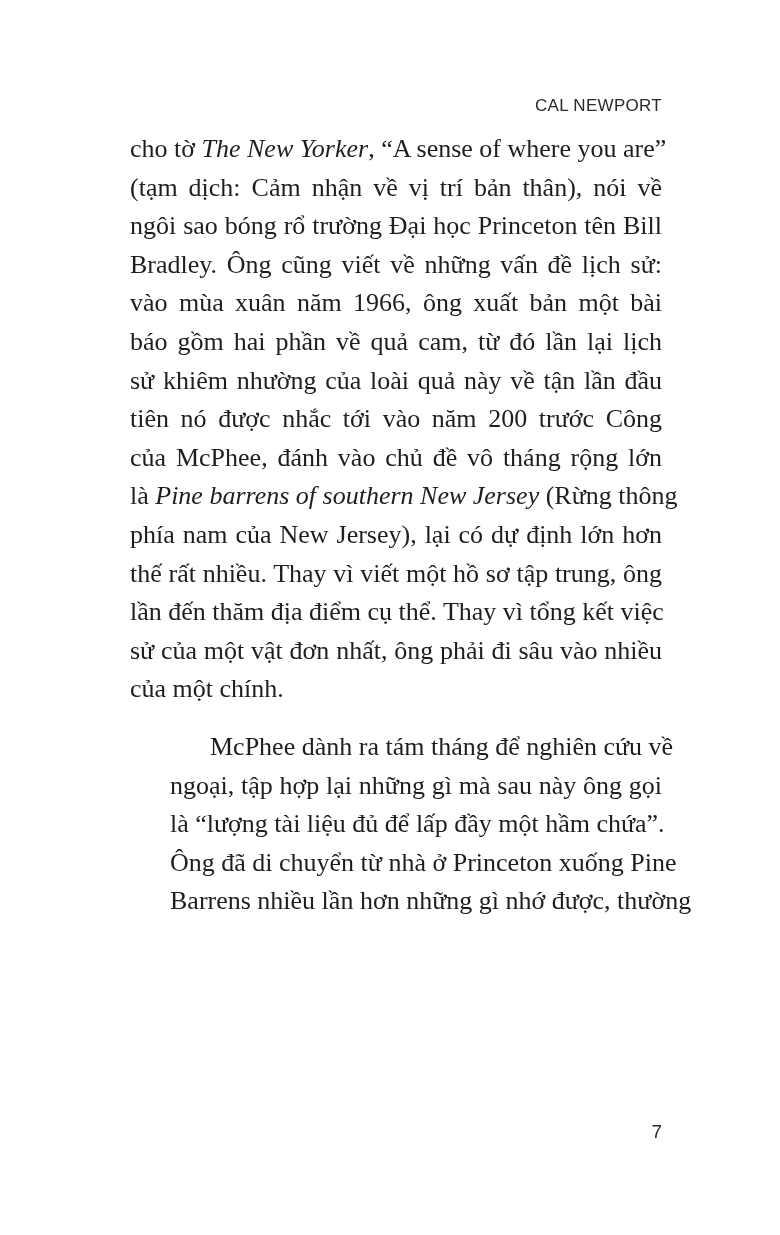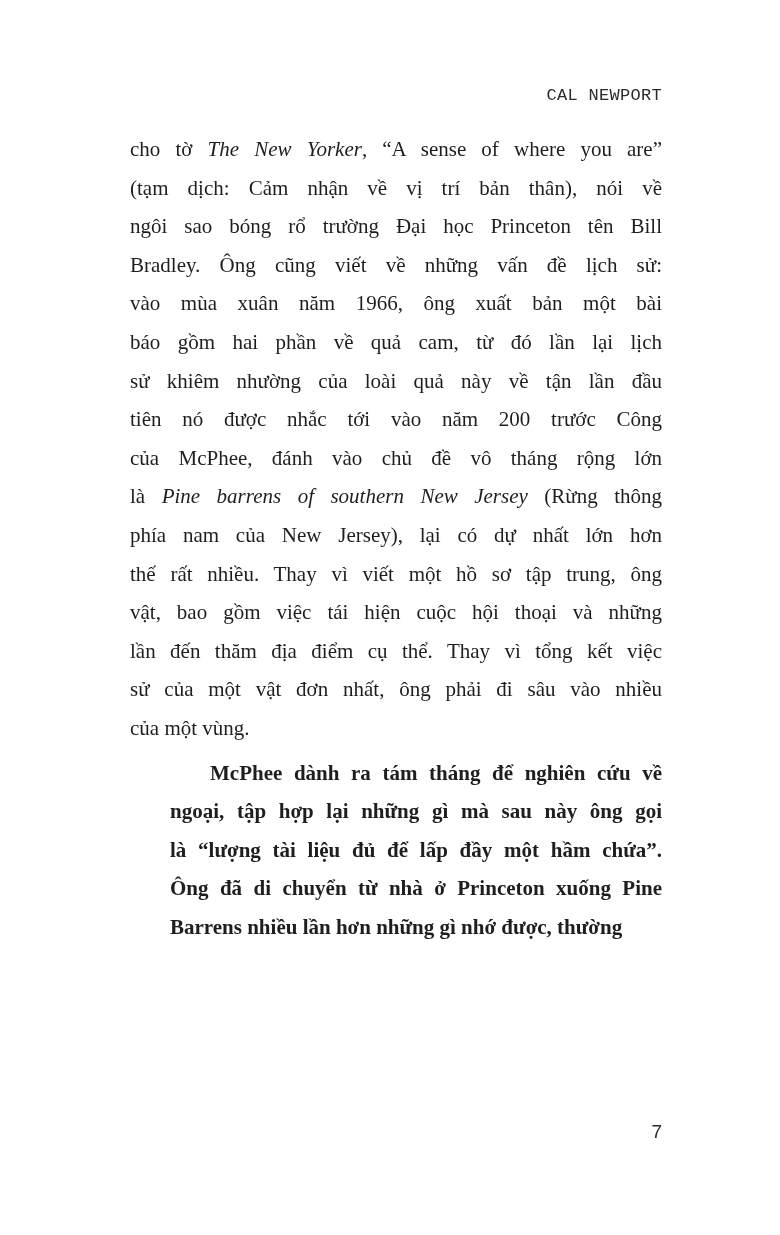--- a/index.html
+++ b/index.html
@@ -1,28 +1,28 @@
 <!DOCTYPE html>
 <html><head>
 <meta charset="utf-8">
 <style>
   html, body { margin: 0; padding: 0; }
   body { width: 780px; height: 1235px; background: #ffffff; position: relative; overflow: hidden; }
   .running-head {
-    position: absolute; right: 118px; top: 86px;
-    font-family: Liberation Mono, monospace; font-size: 17px; letter-spacing: 0.3px;
+    position: absolute; right: 118px; top: 96px;
+    font-family: Liberation Sans, sans-serif; font-size: 17px; letter-spacing: 0.3px;
     color: #2a2a2a;
   }
   .body-text {
     position: absolute; left: 130px; top: 130px; width: 532px;
-    font-family: "Liberation Serif", serif; font-size: 21px; line-height: 38.6px;
+    font-family: "Liberation Serif", serif; font-size: 26px; line-height: 38.6px;
     color: #1e1e1e; text-align: justify;
   }
   .para { margin: 0; text-align: justify; text-align-last: auto; }
-  .para + .para { margin-top: 6px; text-indent: 40px; font-weight: bold; }
+  .para + .para { margin-top: 19px; text-indent: 40px; }
   .line { display: block; text-align: justify; text-align-last: justify; white-space: nowrap; }
   .line.last { text-align-last: left; }
   i { font-style: italic; }
   .folio {
     position: absolute; right: 118px; top: 1121px;
     font-family: "Liberation Sans", sans-serif; font-size: 19px; color: #2a2a2a;
   }
 </style>
 </head>
 <body>
@@ -34,26 +34,25 @@
       <span class="line">cho tờ <i>The New Yorker</i>, “A sense of where you are”</span>
       <span class="line">(tạm dịch: Cảm nhận về vị trí bản thân), nói về</span>
       <span class="line">ngôi sao bóng rổ trường Đại học Princeton tên Bill</span>
       <span class="line">Bradley. Ông cũng viết về những vấn đề lịch sử:</span>
       <span class="line">vào mùa xuân năm 1966, ông xuất bản một bài</span>
       <span class="line">báo gồm hai phần về quả cam, từ đó lần lại lịch</span>
       <span class="line">sử khiêm nhường của loài quả này về tận lần đầu</span>
       <span class="line">tiên nó được nhắc tới vào năm 200 trước Công</span>
       <span class="line">của McPhee, đánh vào chủ đề vô tháng rộng lớn</span>
       <span class="line">là <i>Pine barrens of southern New Jersey</i> (Rừng thông</span>
-      <span class="line">phía nam của New Jersey), lại có dự nhất lớn hơn</span>
+      <span class="line">phía nam của New Jersey), lại có dự định lớn hơn</span>
       <span class="line">thế rất nhiều. Thay vì viết một hồ sơ tập trung, ông</span>
-      <span class="line">vật, bao gồm việc tái hiện cuộc hội thoại và những</span>
       <span class="line">lần đến thăm địa điểm cụ thể. Thay vì tổng kết việc</span>
       <span class="line">sử của một vật đơn nhất, ông phải đi sâu vào nhiều</span>
-      <span class="line last">của một vùng.</span>
+      <span class="line last">của một chính.</span>
     </div>
     <div class="para">
       <span class="line" style="padding-left: 40px;">McPhee dành ra tám tháng để nghiên cứu về</span>
       <span class="line">ngoại, tập hợp lại những gì mà sau này ông gọi</span>
       <span class="line">là “lượng tài liệu đủ để lấp đầy một hầm chứa”.</span>
       <span class="line">Ông đã di chuyển từ nhà ở Princeton xuống Pine</span>
       <span class="line last">Barrens nhiều lần hơn những gì nhớ được, thường</span>
     </div>
   </div>
 

